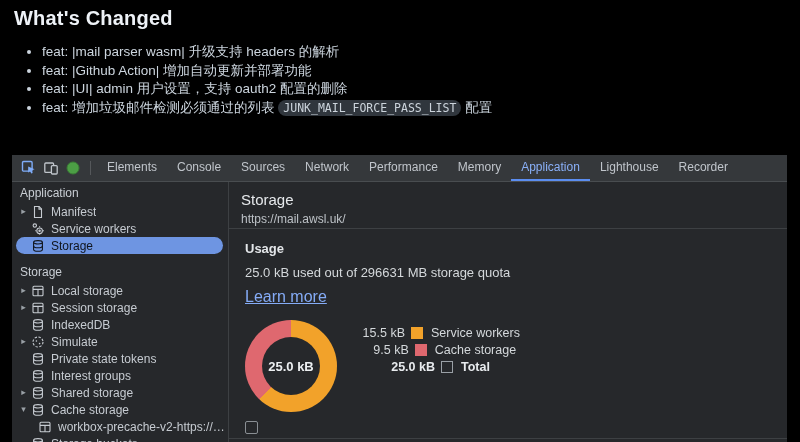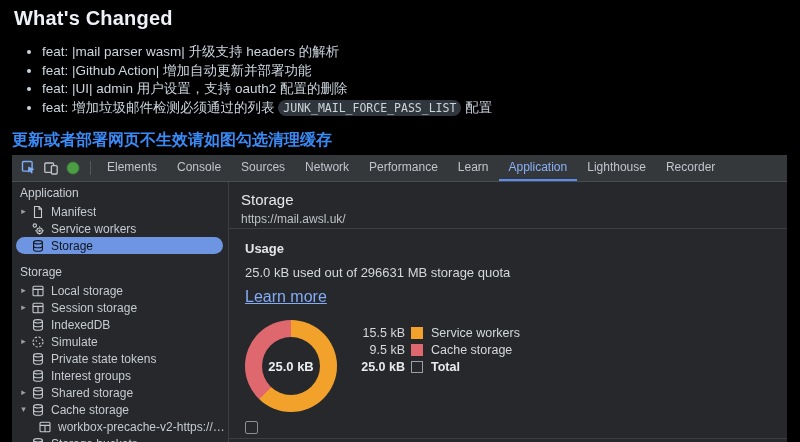--- a/index.html
+++ b/index.html
@@ -53,21 +53,21 @@
   .usage-heading { font-size:13px; font-weight:700; color:#e3e6e9; }
   .usage-summary { margin-top:9px; font-size:13px; color:#d4d8db; }
   .learn-more { display:inline-block; margin-top:8px; font-size:16px; color:#85acf7;
     text-decoration:underline; cursor:pointer; }
   .chart-row { display:flex; margin-top:14px; }
   .donut { width:92px; height:92px; border-radius:50%; position:relative; flex-shrink:0; }
   .donut-hole { position:absolute; inset:17px; border-radius:50%; background:#26282b;
     display:flex; align-items:center; justify-content:center; }
   .donut-label { font-size:13px; font-weight:700; color:#eceff1; }
   .legend { margin-left:2px; margin-top:4px; }
-  .legend-row { display:flex; align-items:center; height:17px; }
+  .legend-row { display:flex; align-items:center; height:17px;justify-content:center; }
   .legend-value { width:66px; text-align:right; font-size:12.5px; color:#d4d8db; }
   .swatch { width:12px; height:12px; margin-left:6px; flex-shrink:0; }
   .swatch.outline { background:transparent; border:1px solid #9aa0a6; }
   .legend-label { margin-left:8px; font-size:12.5px; color:#d4d8db; }
   .legend-row.total .legend-value, .legend-row.total .legend-label { font-weight:700; color:#e8ebee; }
   .simulate { display:flex; align-items:center; margin-top:9px; font-size:13px; color:#d4d8db; }
   .checkbox { width:13px; height:13px; border:1px solid #8a8f94; border-radius:2px;
     margin-right:9px; background:transparent; }
   .bottom-line { position:absolute; left:0; right:0; top:256px; border-top:1px solid #3d4043; }
 </style>
@@ -79,21 +79,20 @@
   <div class="changelog">
     <h1>What's Changed</h1>
     <ul>
       <li><span>feat: |mail parser wasm| 升级支持 headers 的解析</span></li>
       <li><span>feat: |Github Action| 增加自动更新并部署功能</span></li>
       <li><span>feat: |UI| admin 用户设置，支持 oauth2 配置的删除</span></li>
       <li>
         <span>feat: 增加垃圾邮件检测必须通过的列表 </span><span class="code-badge">JUNK_MAIL_FORCE_PASS_LIST</span><span> 配置</span>
       </li>
     </ul>
-    <div class="notice">更新或者部署网页不生效请如图勾选清理缓存</div>
   </div>
 
   <div class="devtools">
 
     <div class="toolbar">
       <div class="tool-icons">
         <div class="tool-btn">
           <svg width="16" height="16" viewBox="0 0 16 16">
             <rect x="1.5" y="1.5" width="9.6" height="9.6" rx="1.2" fill="none" stroke="#7facf8" stroke-width="1.4"></rect>
             <path d="M7.2 6.6l6.4 2.6-2.8 1 .9 2.8-1.6.6-1-2.8-2 2z" fill="#7facf8"></path>
@@ -112,21 +111,21 @@
           </svg>
         </div>
       </div>
       <div class="toolbar-sep"></div>
       <div class="tabs">
         <div class="tab">Elements</div>
         <div class="tab">Console</div>
         <div class="tab">Sources</div>
         <div class="tab">Network</div>
         <div class="tab">Performance</div>
-        <div class="tab">Learn</div>
+        <div class="tab">Memory</div>
         <div class="tab active">Application</div>
         <div class="tab">Lighthouse</div>
         <div class="tab">Recorder</div>
       </div>
     </div>
 
     <div class="content">
 
       <div class="sidebar">
         <div class="tree-header">Application</div>

